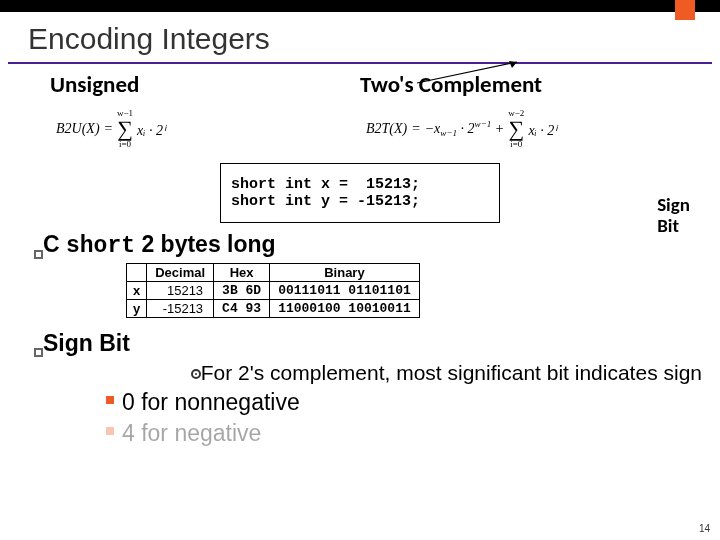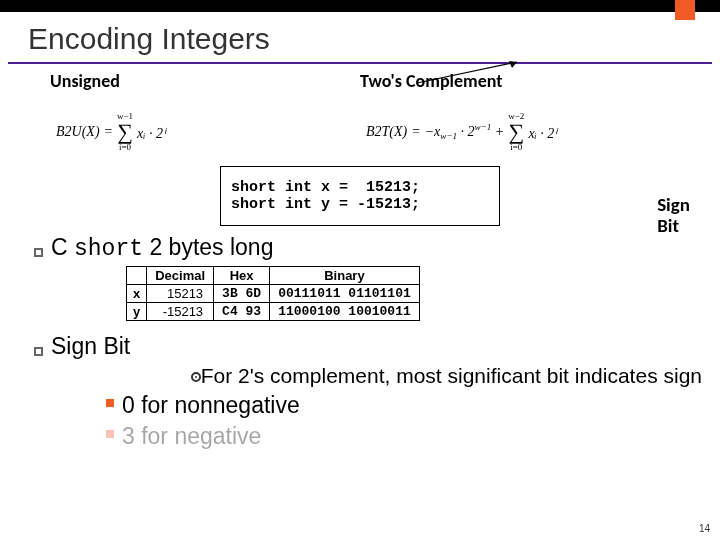--- a/index.html
+++ b/index.html
@@ -38,22 +38,22 @@
     position: relative;
     font-family: "Times New Roman", serif;
   }
   .formula-col {
     flex: 1;
     position: relative;
   }
   .col-heading {
     font-family: "Calibri", Arial, sans-serif;
     font-weight: bold;
-    font-size: 18px;
-    margin-bottom: 20px;
+    font-size: 23px;
+    margin-bottom: 11px;
   }
   .formula {
     font-style: italic;
     font-size: 14px;
     display: flex;
     align-items: center;
     gap: 4px;
     padding-left: 6px;
   }
   .formula .fn { font-style: italic; }
@@ -95,23 +95,23 @@
     font-size: 19px;
     line-height: 1.1;
     text-align: left;
   }
   .bullet-section {
     padding: 2px 18px 0 34px;
     font-size: 22px;
   }
   .bullet-line {
     display: flex;
-    align-items: center;
-    gap: 8px;
+    align-items: flex-end;
     margin-bottom: 4px;
+    font-weight: bold;
   }
   .bullet-sq {
     width: 9px;
     height: 9px;
     border: 2px solid #666;
     margin-top: 9px;
     flex-shrink: 0;
   }
   .bullet-text { font-size: 23px; }
   .bullet-text .mono { font-family: "Courier New", monospace; }
@@ -265,18 +265,18 @@
     <span class="dot-bullet"></span>
     <span>For 2's complement, most significant bit indicates sign</span>
   </div>
 
   <div class="subsub">
     <span class="tiny-sq orange"></span>
     <span>0 for nonnegative</span>
   </div>
   <div class="subsub" style="opacity:0.35">
     <span class="tiny-sq orange"></span>
-    <span>3 for negative</span>
+    <span>4 for negative</span>
   </div>
 
 </div>
 
 <div class="page-num">14</div>
 
 </body></html>

